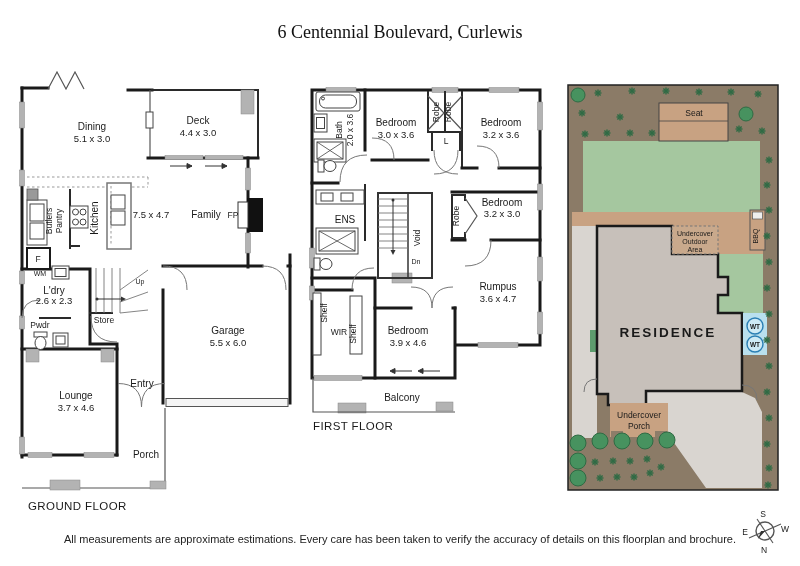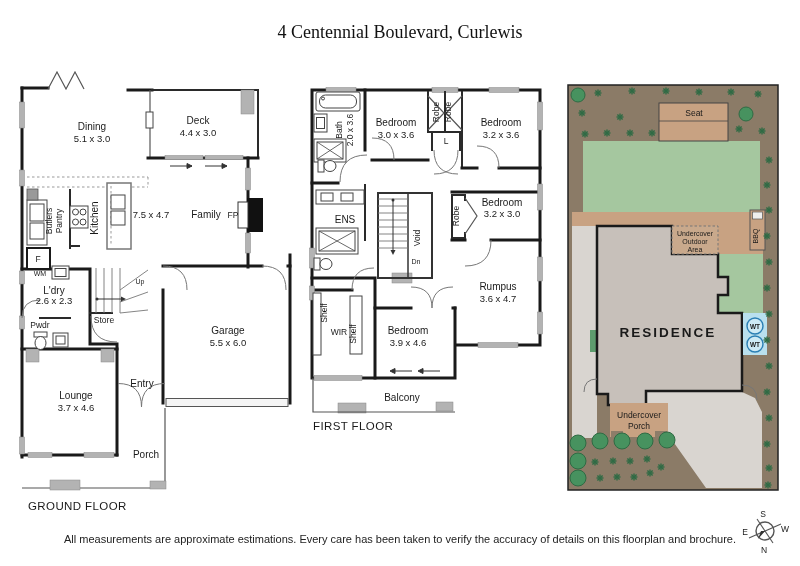--- a/index.html
+++ b/index.html
@@ -22,21 +22,21 @@
   .arc{stroke:#777;stroke-width:1;fill:none;}
   .fix{stroke:#444;stroke-width:1;fill:#fff;}
   .win{fill:#b3b3b3;stroke:#888;stroke-width:.5;}
   .dash{stroke:#999;stroke-width:1;fill:none;stroke-dasharray:2.5,2.5;}
   .tread{stroke:#777;stroke-width:.9;}
 </style>
 </head>
 <body>
 
 <div id="page">
-  <div id="title">4 Centennial Boulevard, Curlewis</div>
+  <div id="title">6 Centennial Boulevard, Curlewis</div>
 
   <svg width="800" height="566" viewBox="0 0 800 566">
     <defs>
       <g id="plant" stroke="#2f6b44" stroke-width="1.4">
         <line x1="-3.5" y1="0" x2="3.5" y2="0"></line>
           <line x1="0" y1="-3.5" x2="0" y2="3.5"></line>
         <line x1="-2.6" y1="-2.6" x2="2.6" y2="2.6"></line>
           <line x1="-2.6" y1="2.6" x2="2.6" y2="-2.6"></line>
       </g>
     </defs>

